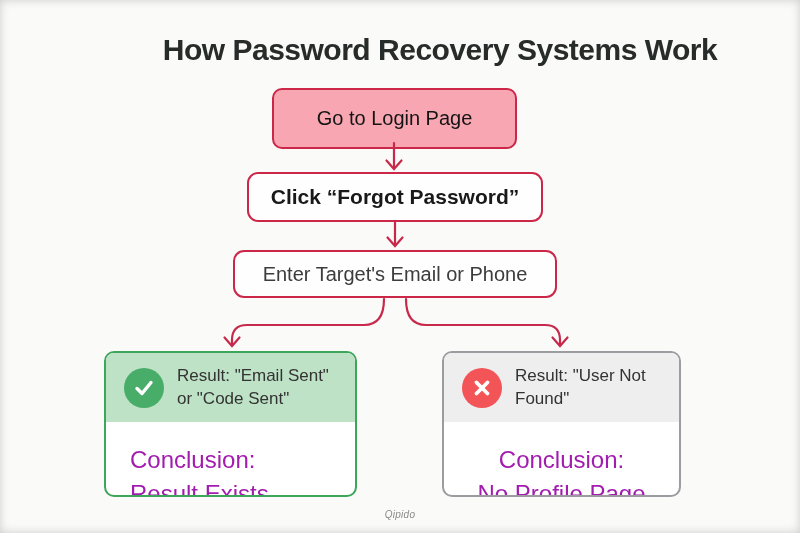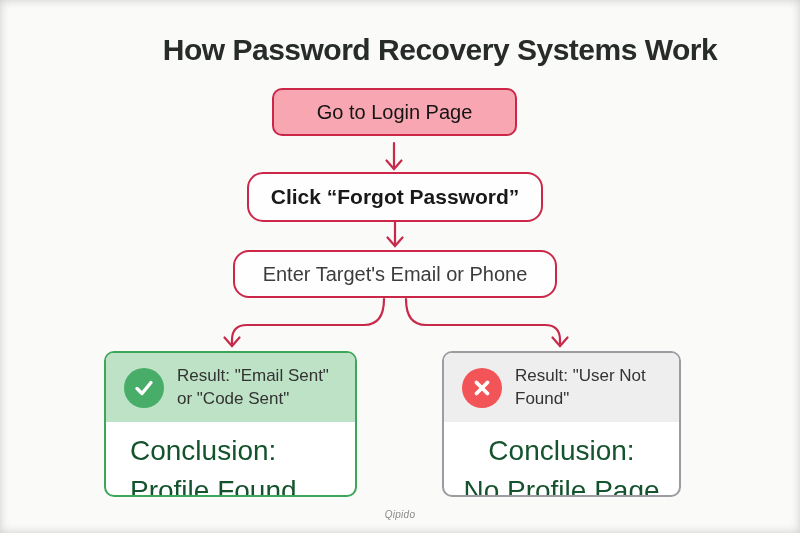--- a/index.html
+++ b/index.html
@@ -16,25 +16,25 @@
   .title{
     position:absolute;left:0;top:33px;width:800px;
     text-align:center;
     font-size:30px;font-weight:700;letter-spacing:-.5px;
     color:#272b2a;
     padding-left:40px;
   }
   .node{
     position:absolute;box-sizing:border-box;
     display:flex;align-items:center;justify-content:center;
-    border-radius:16px;background:#fefefe;
+    border-radius:11px;background:#fefefe;
     border:2px solid #cc2749;
   }
   .node.step1{
-    left:272px;top:88px;width:245px;height:48px;
+    left:272px;top:88px;width:245px;height:61px;
     background:#f8a7b2;border-width:2.5px;border-radius:10px;
     font-size:20px;font-weight:500;color:#141414;
   }
   .node.step2{
     left:247px;top:172px;width:296px;height:50px;
     font-size:21px;font-weight:600;color:#191919;
   }
   .node.step3{
     left:233px;top:250px;width:324px;height:48px;
     font-size:20px;font-weight:400;color:#3c3c3c;
@@ -62,22 +62,22 @@
   .badge{
     width:40px;height:40px;border-radius:50%;
     flex:0 0 40px;display:flex;align-items:center;justify-content:center;
   }
   .badge.green{background:#48ad68;}
   .badge.red{background:#f35457;}
   .result-text{
     font-size:17px;line-height:1.32;color:#333333;font-weight:400;
   }
   .outcome-body{
-    box-sizing:border-box;padding-top:9px;
-    font-size:28px;font-weight:500;line-height:1.42;color:#14532d;
+    box-sizing:border-box;padding-top:21px;
+    font-size:24px;font-weight:500;line-height:1.42;color:#a21caf;
   }
   .success .outcome-body{padding-left:24px;text-align:left;}
   .failure .outcome-body{text-align:center;}
   .watermark{
     position:absolute;left:0;top:509px;width:800px;
     text-align:center;font-size:10px;color:#8a8a8a;letter-spacing:.3px;font-style:italic;
   }
 </style>
 </head>
 <body>
@@ -119,21 +119,21 @@
           <path d="M5 12.5 L10 17.5 L19 6.5"></path>
         </svg>
       </div>
       <div class="result-text">
         <div>Result: "Email Sent"</div>
         <div>or "Code Sent"</div>
       </div>
     </div>
     <div class="outcome-body">
       <div>Conclusion:</div>
-      <div>Profile Found</div>
+      <div>Result Exists</div>
     </div>
   </div>
 
   <div class="outcome failure">
     <div class="outcome-header">
       <div class="badge red">
         <svg width="24" height="24" viewBox="0 0 24 24" fill="none" stroke="#ffffff" stroke-width="3.8" stroke-linecap="round">
           <path d="M6.5 6.5 L17.5 17.5"></path>
           <path d="M17.5 6.5 L6.5 17.5"></path>
         </svg>

